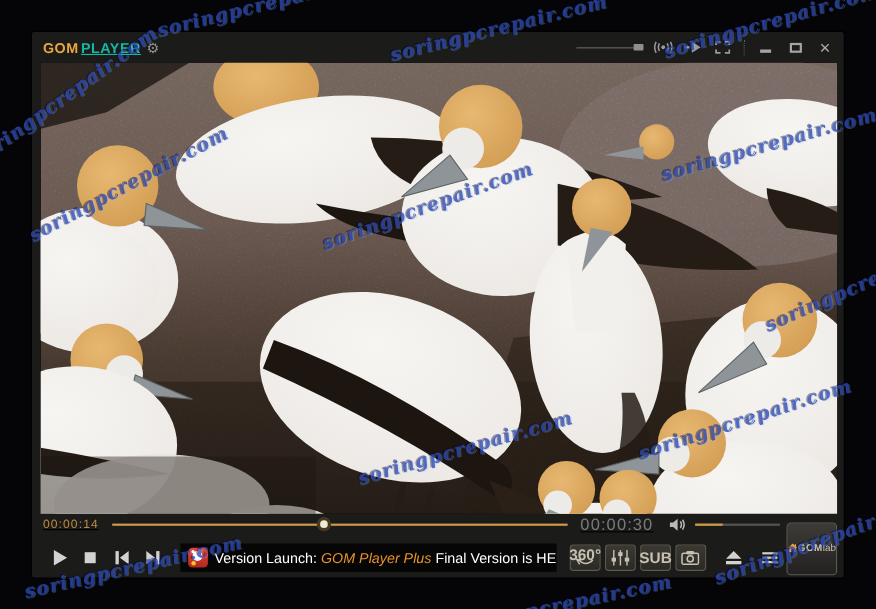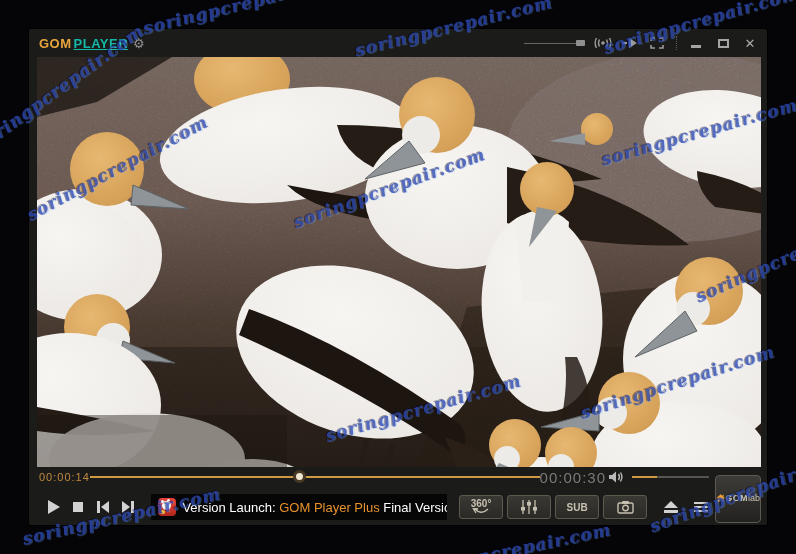--- a/index.html
+++ b/index.html
@@ -33,21 +33,21 @@
   .tb-divider { height:14px; border-left:1px dotted #5d5d5d; margin:0 1px; }
   .ic-min { width:10px; height:3px; background:#a5a5a5; margin-top:6px; }
   .ic-max { width:11px; height:9px; border:2px solid #a5a5a5; }
   .ic-close { color:#ababab; font-size:13px; line-height:1; }
   
   .video { position:relative; margin:0 8px; width:724px; height:410px; background:#000; }
   .video svg { display:block; }
   
   .timeline {
     height:20px; display:flex; align-items:center;
-    padding-left:10px; padding-right:58px; gap:0;
+    padding-left:10px; padding-right:58px; gap:12px;text-decoration:underline;
   }
   .t-cur { color:#c18a3e; font-size:11px; letter-spacing:1px; white-space:nowrap; }
   .t-tot { color:#7a7a7a; font-size:15px; letter-spacing:1px; white-space:nowrap; }
   .seek { position:relative; flex:1; height:14px; }
   .seek .track { position:absolute; left:0; right:0; top:6px; height:2px; background:#d09a45; }
   .seek .handle {
     position:absolute; top:0; width:13px; height:13px; border-radius:50%;
     background:#efe8d2; border:3px solid #463823;
   }
   .vol { display:flex; align-items:center; gap:6px; }
@@ -67,27 +67,27 @@
   }
   .ad-icon {
     width:18px; height:18px; border-radius:4px; flex:0 0 auto;
     background:linear-gradient(#e8453a,#b2271d); position:relative;
   }
   .ad-icon .paw  { position:absolute; left:4px; top:3px;  width:9px; height:9px; border-radius:50%; background:#fff; }
   .ad-icon .toe1 { position:absolute; left:3px; top:2px;  width:3px; height:3px; border-radius:50%; background:#fff; }
   .ad-icon .toe2 { position:absolute; left:9px; top:1px;  width:3px; height:3px; border-radius:50%; background:#fff; }
   .ad-icon .dot  { position:absolute; left:3px; top:12px; width:4px; height:4px; border-radius:50%; background:#f5c435; }
   .ad-text { font-size:13px; color:#fff; white-space:nowrap; }
-  .ad-text .hl { color:#e8922d; }
+  .ad-text .hl { color:#e8922d;font-style:italic; }
   .feat { display:flex; align-items:center; gap:4px; margin-left:12px; }
   .f-btn {
-    width:44px; height:24px; border-radius:3px; cursor:pointer;
+    width:28px; height:24px; border-radius:3px; cursor:pointer;
     background:linear-gradient(#3a3833,#2c2a26); border:1px solid #5e594d;
     display:flex; align-items:center; justify-content:center; flex-direction:column;
-    color:#c6c0b0; font-size:10px; font-weight:bold;
+    color:#c6c0b0; font-size:14px; font-weight:bold;
   }
   .f-btn .deg { line-height:8px; }
   .plain-ic { width:20px; height:20px; display:flex; align-items:center; justify-content:center; cursor:pointer; }
   .ic-menu { width:14px; height:10px; border-top:2px solid #d2d2d2; border-bottom:2px solid #d2d2d2; position:relative; }
   .ic-menu::after { content:""; position:absolute; left:0; right:0; top:2px; height:2px; background:#d2d2d2; }
   .eject-sp { margin-left:16px; }
   .menu-sp { margin-left:14px; }
   
   .gomlab {
     position:absolute; right:6px; top:446px; width:46px; height:48px;

